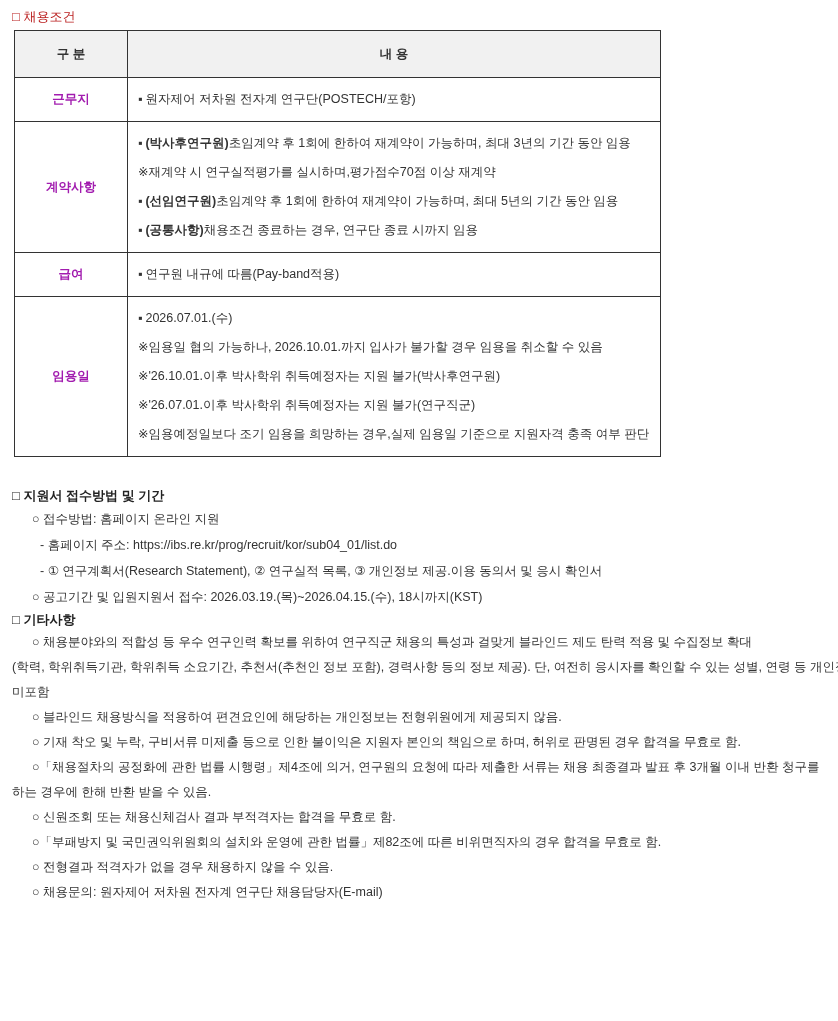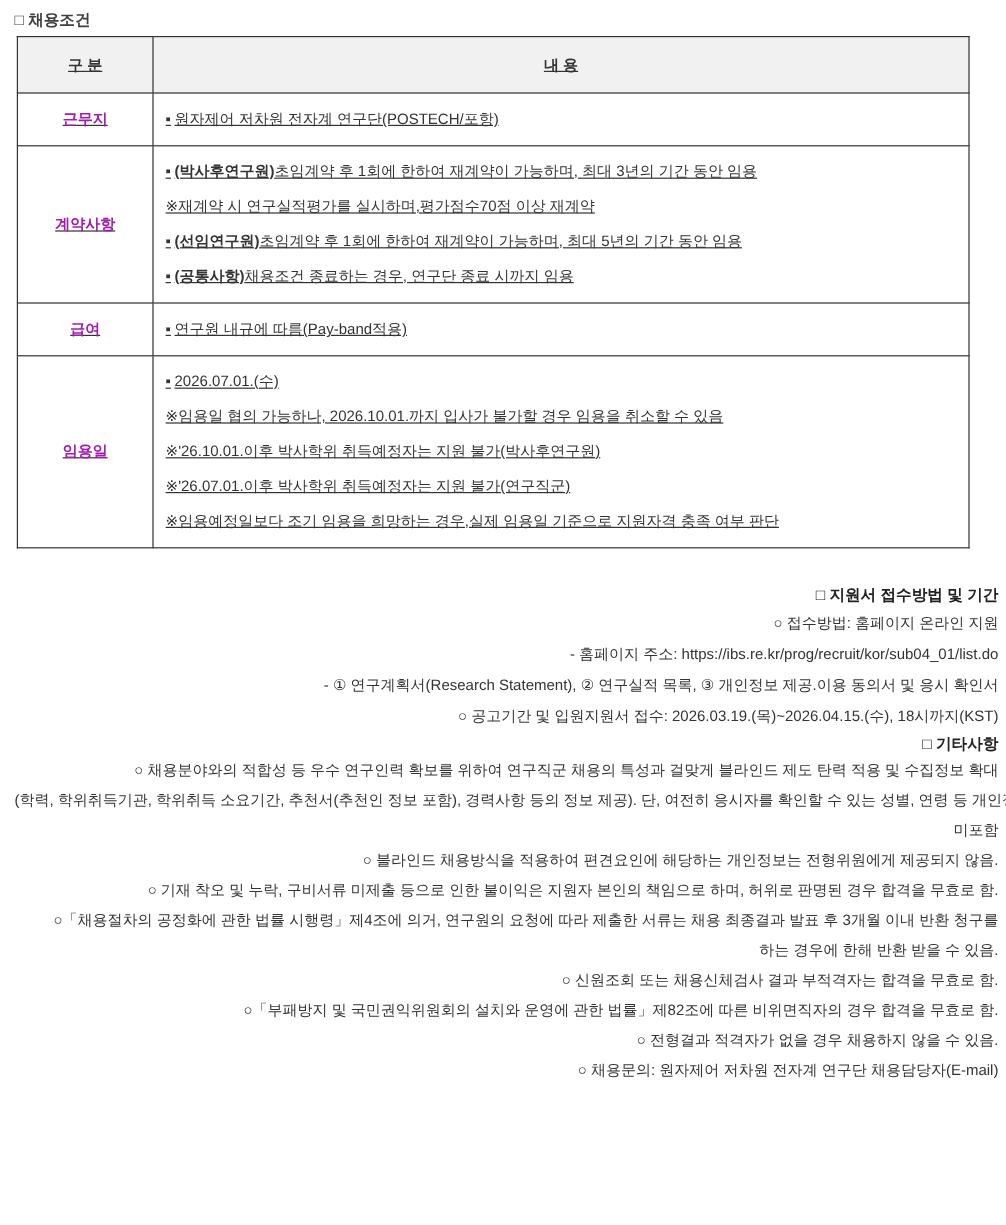--- a/index.html
+++ b/index.html
@@ -1,33 +1,33 @@
 <!DOCTYPE html>
 <html><head>
 <meta charset="utf-8">
 <style>
   html,body{margin:0;padding:0;background:#ffffff;}
   body{width:838px;height:1021px;overflow:hidden;
        font-family:"Liberation Sans","DejaVu Sans",sans-serif;
        color:#333333;font-size:12.5px;}
   .doc{padding:6px 6px 0 8px;}
 
-  .title{font-size:13px;font-weight:bold;color:#404040;margin:2px 0 0 4px;line-height:18px;}
+  .title{font-size:13px;font-weight:normal;color:#b91c1c;margin:2px 0 0 4px;line-height:18px;}
 
-  table.cond{border-collapse:collapse;margin:4px 0 17px 6px;width:794px;table-layout:fixed;text-decoration:underline;}
+  table.cond{border-collapse:collapse;margin:4px 0 17px 6px;width:647px;table-layout:fixed;}
   table.cond col.c1{width:113px;}
   table.cond th,table.cond td{border:1px solid #333333;vertical-align:middle;}
   table.cond thead th{background:#f1f1f1;font-weight:bold;text-align:center;height:44px;color:#333;}
   table.cond tbody th.rowlab{font-weight:bold;text-align:center;background:#ffffff;color:#a21caf;}
   table.cond td.content{padding:7px 10px;}
   .tline{line-height:29px;white-space:nowrap;}
   .blt:not(:empty){margin-right:3px;}
   .b{font-weight:bold;}
 
-  .section{margin-left:4px;text-align:right;}
+  .section{margin-left:4px;}
   .sec2{margin-top:29px;}
   .sec3{}
   .sec-heading{font-size:13px;font-weight:bold;color:#222222;line-height:20px;}
   .line{line-height:26px;white-space:nowrap;}
   .sec3 .line{line-height:25px;}
   .lv0{margin-left:0;}
   .lv1{margin-left:20px;}
   .lv2{margin-left:28px;}
 </style>
 </head>

